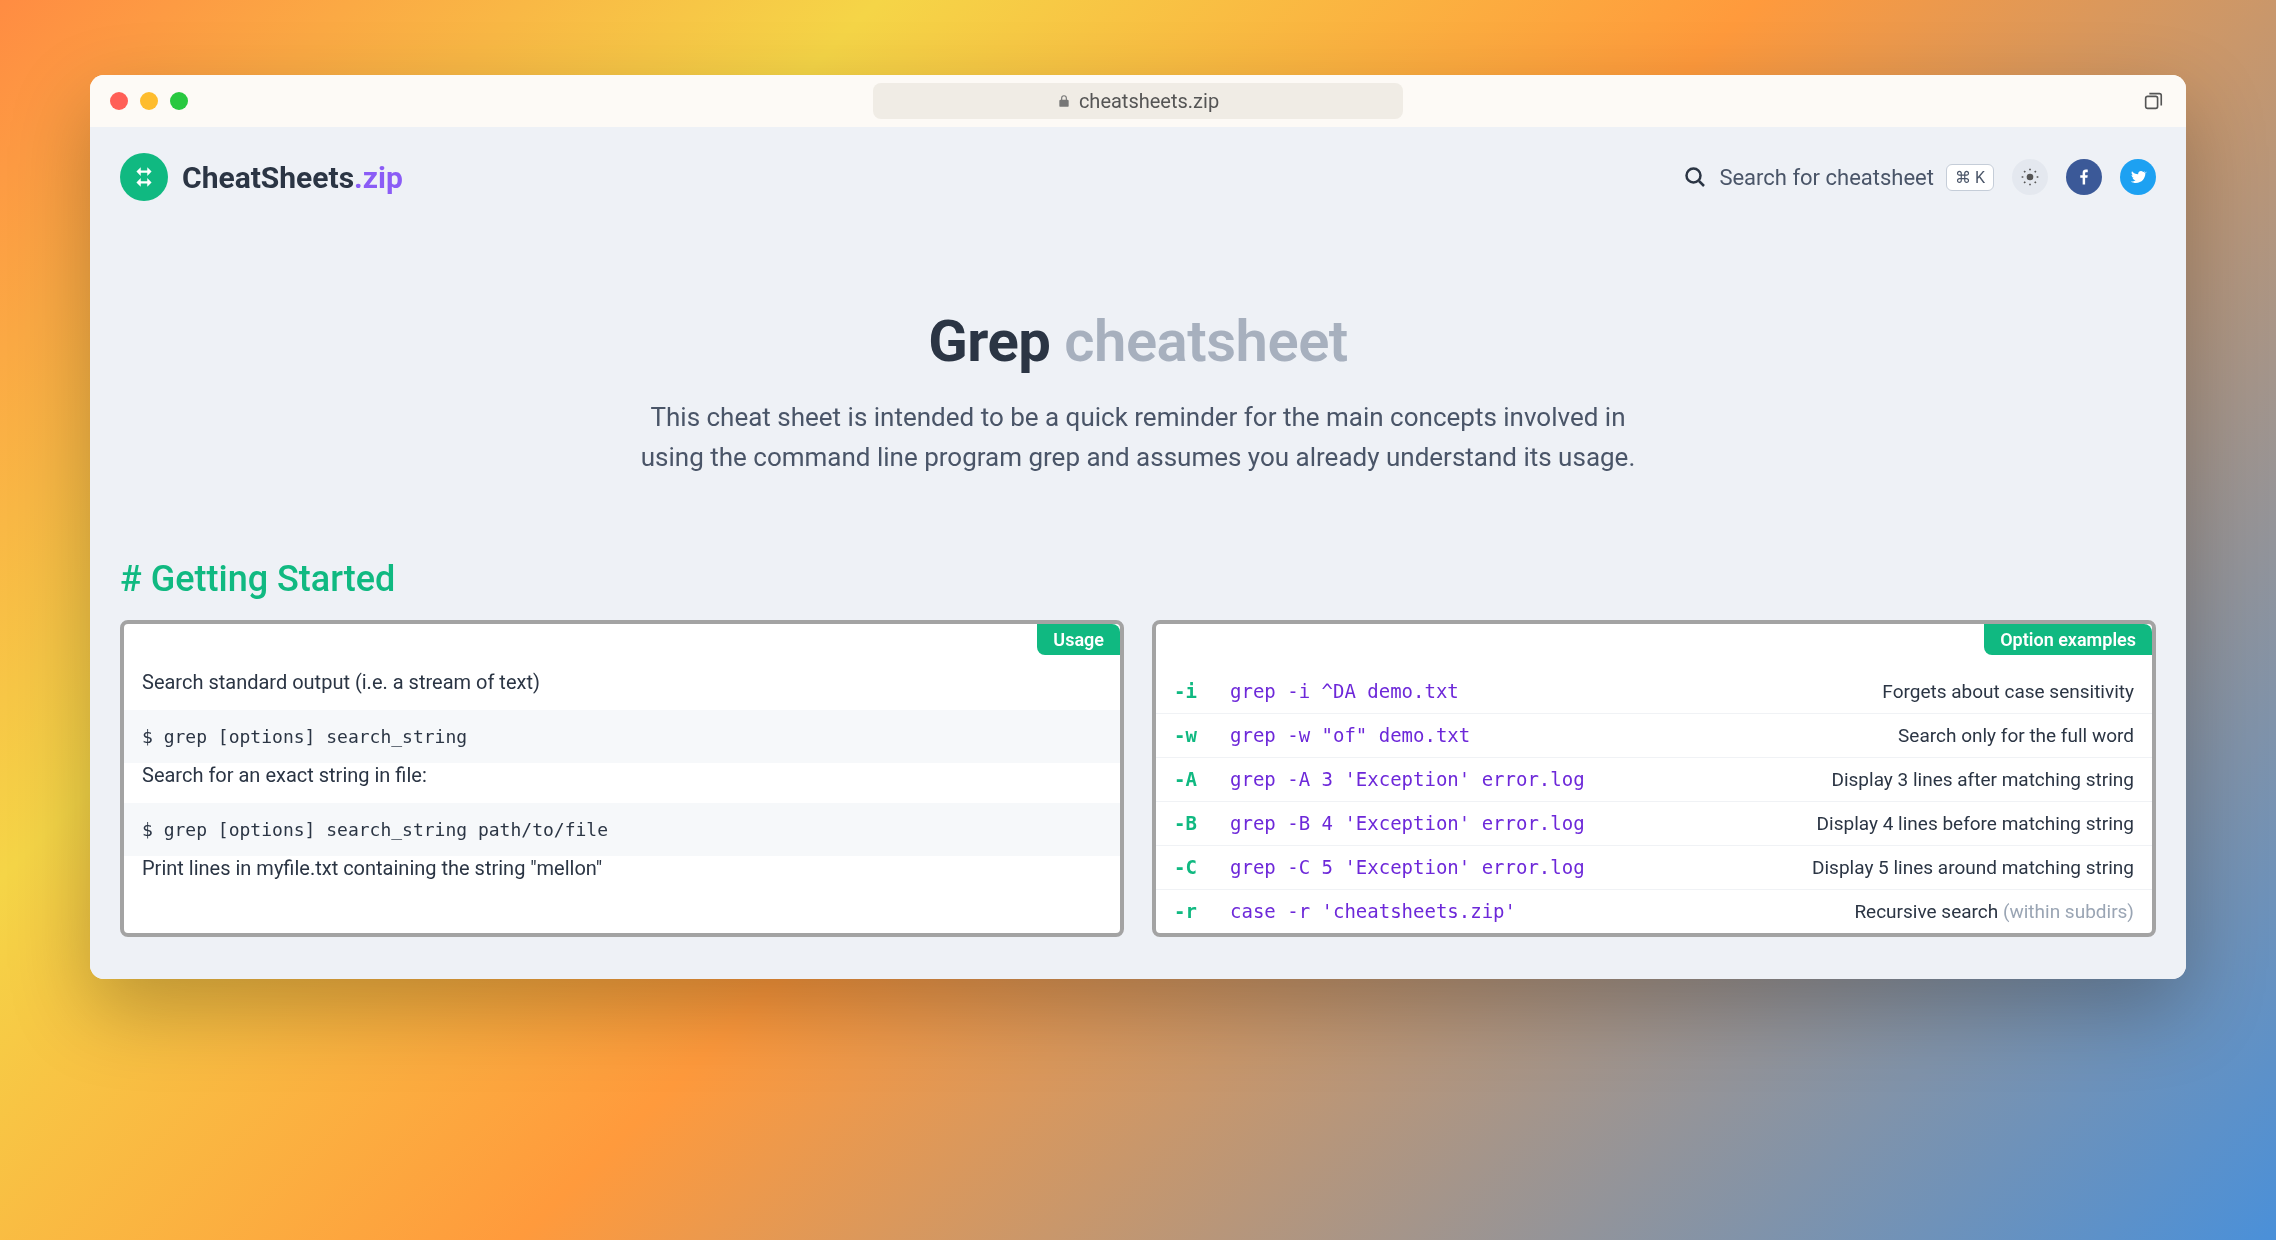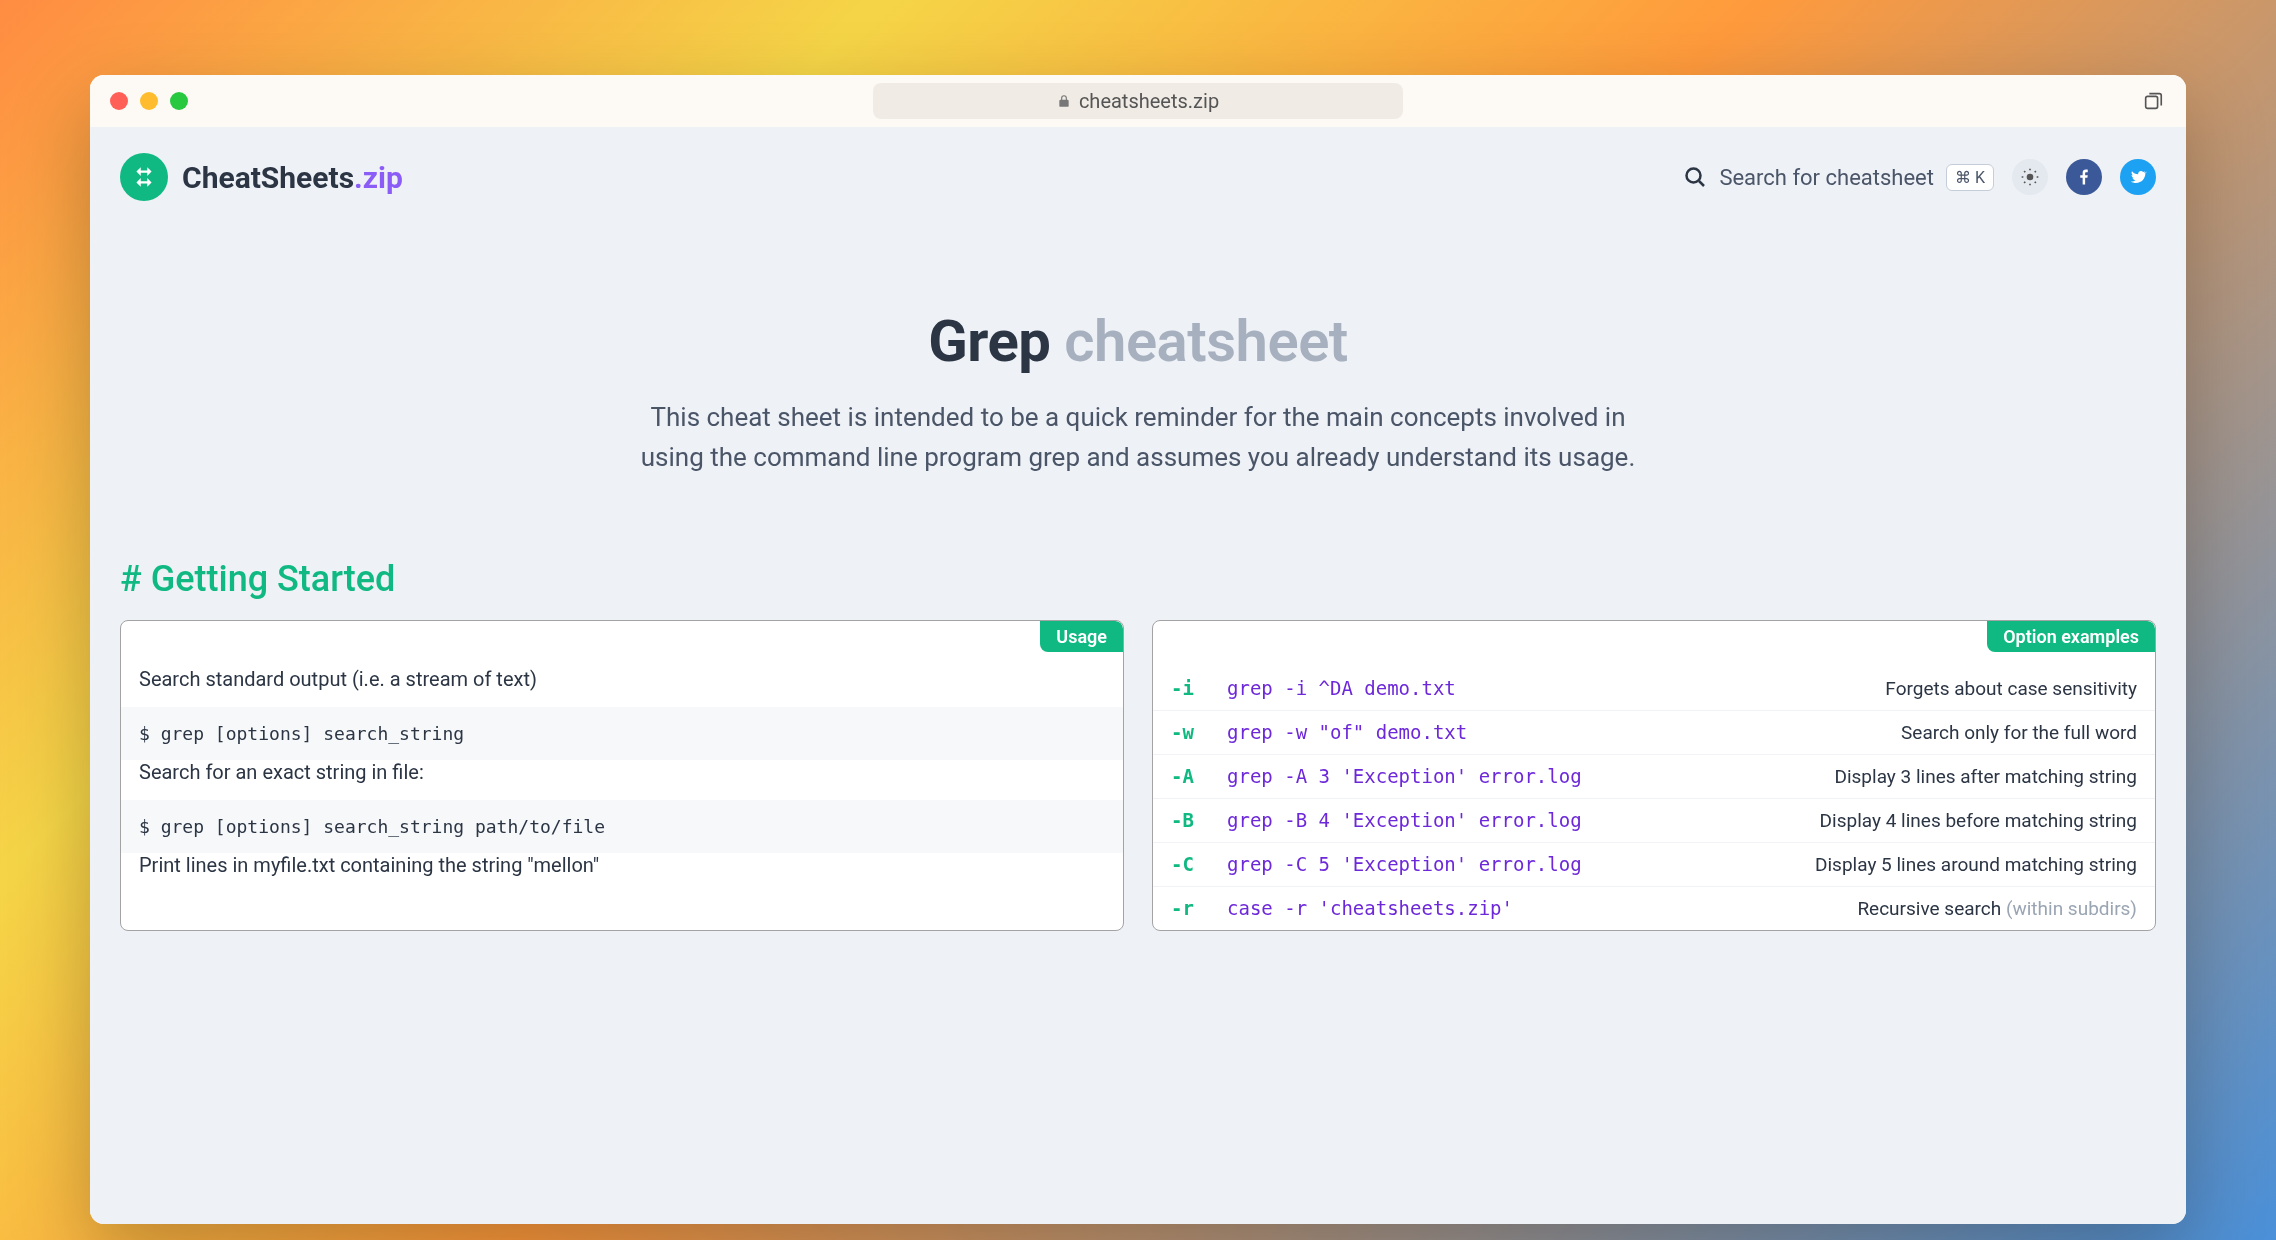--- a/index.html
+++ b/index.html
@@ -9,21 +9,21 @@
   min-height: 1240px;
   width: 2276px;
   padding: 75px 90px 0 90px;
   overflow: hidden;
 }
 .browser-window {
   background: #fdfaf6;
   border-radius: 14px;
   box-shadow: 0 30px 80px rgba(0,0,0,0.25);
   overflow: hidden;
-  height: 1149px;
+  height: 904px;
 }
 .browser-chrome {
   height: 52px;
   background: #fdfaf6;
   display: flex;
   align-items: center;
   padding: 0 20px;
   position: relative;
 }
 .traffic-lights { display: flex; gap: 12px; }
@@ -112,21 +112,21 @@
 .cards {
   display: flex;
   gap: 28px;
   padding: 0 30px;
 }
 .card {
   background: #fff;
   border-radius: 8px;
   position: relative;
   flex: 1;
-  border: 1px solid #a3a3a3;
+  border: 4px solid #a3a3a3;
   overflow: hidden;
 }
 .card-badge {
   position: absolute;
   top: 0; right: 0;
   background: #10b981;
   color: #fff;
   font-size: 18px;
   font-weight: 600;
   padding: 5px 16px;

